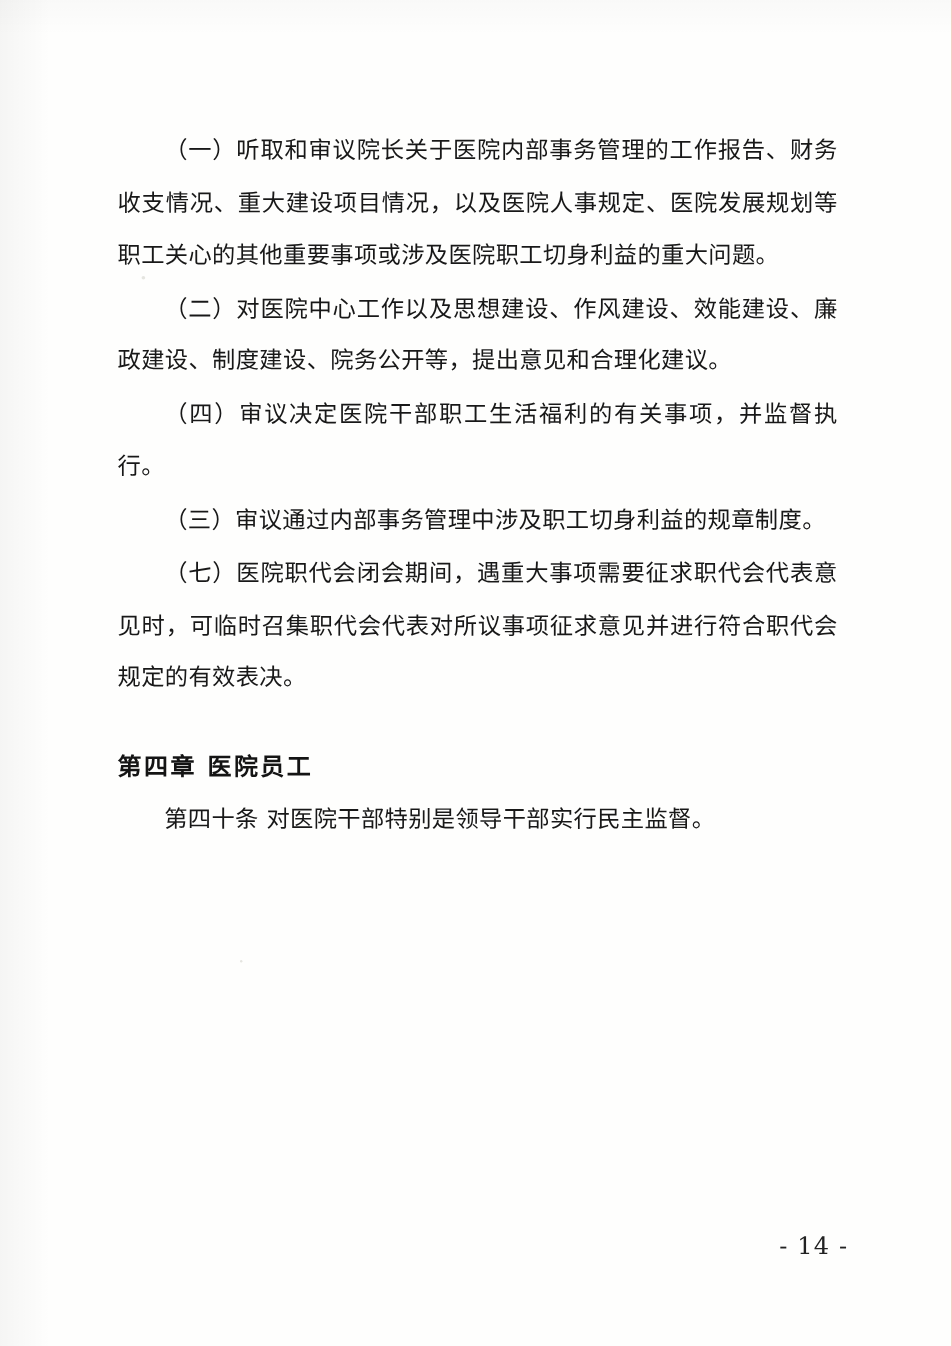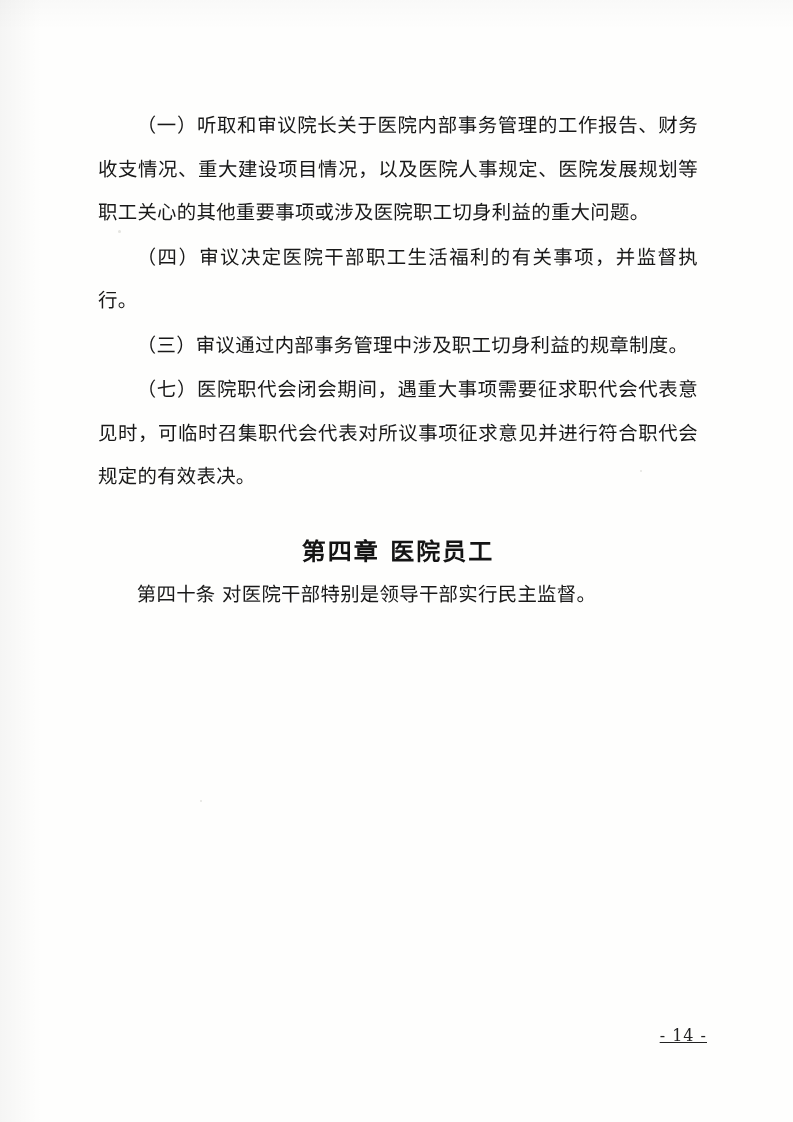--- a/index.html
+++ b/index.html
@@ -47,36 +47,34 @@
     text-align: justify;
     text-justify: inter-ideograph;
     text-indent: 2em;
     letter-spacing: 0.3px;
     color: #181818;
     font-weight: 500;
   }
   .chapter-heading {
     margin: 0;
     padding-top: 30px;
-    font-size: 24px;
+    font-size: 20px;
     line-height: 43.5px;
-    text-align: center;
     font-weight: bold;
     letter-spacing: 2px;
     color: #141414;
   }
   .page-number {
     position: absolute;
     right: 86px;
     top: 1026px;
-    font-size: 16px;
+    font-size: 20px;
     color: #222;
     letter-spacing: 1px;
     font-family: "DejaVu Serif", "Liberation Serif", serif;
-    text-decoration: underline;
   }
   .speck {
     position: absolute;
     background: #cfcfc9;
     border-radius: 50%;
     opacity: 0.55;
     pointer-events: none;
   }
 </style>
 </head>
@@ -84,20 +82,21 @@
 
 <div class="page">
   <div class="paper-tone"></div>
 
   <div class="speck" style="left:118px; top:230px; width:3px; height:3px;"></div>
   <div class="speck" style="left:640px; top:470px; width:2px; height:2px;"></div>
   <div class="speck" style="left:200px; top:800px; width:2px; height:2px;"></div>
 
   <div class="content">
     <p class="para">（一）听取和审议院长关于医院内部事务管理的工作报告、财务收支情况、重大建设项目情况，以及医院人事规定、医院发展规划等职工关心的其他重要事项或涉及医院职工切身利益的重大问题。</p>
+    <p class="para">（二）对医院中心工作以及思想建设、作风建设、效能建设、廉政建设、制度建设、院务公开等，提出意见和合理化建议。</p>
     <p class="para">（四）审议决定医院干部职工生活福利的有关事项，并监督执行。</p>
     <p class="para">（三）审议通过内部事务管理中涉及职工切身利益的规章制度。</p>
     <p class="para">（七）医院职代会闭会期间，遇重大事项需要征求职代会代表意见时，可临时召集职代会代表对所议事项征求意见并进行符合职代会规定的有效表决。</p>
 
     <h2 class="chapter-heading">第四章  医院员工</h2>
 
     <p class="para">第四十条  对医院干部特别是领导干部实行民主监督。</p>
   </div>
 
   <div class="page-number">- 14 -</div>

